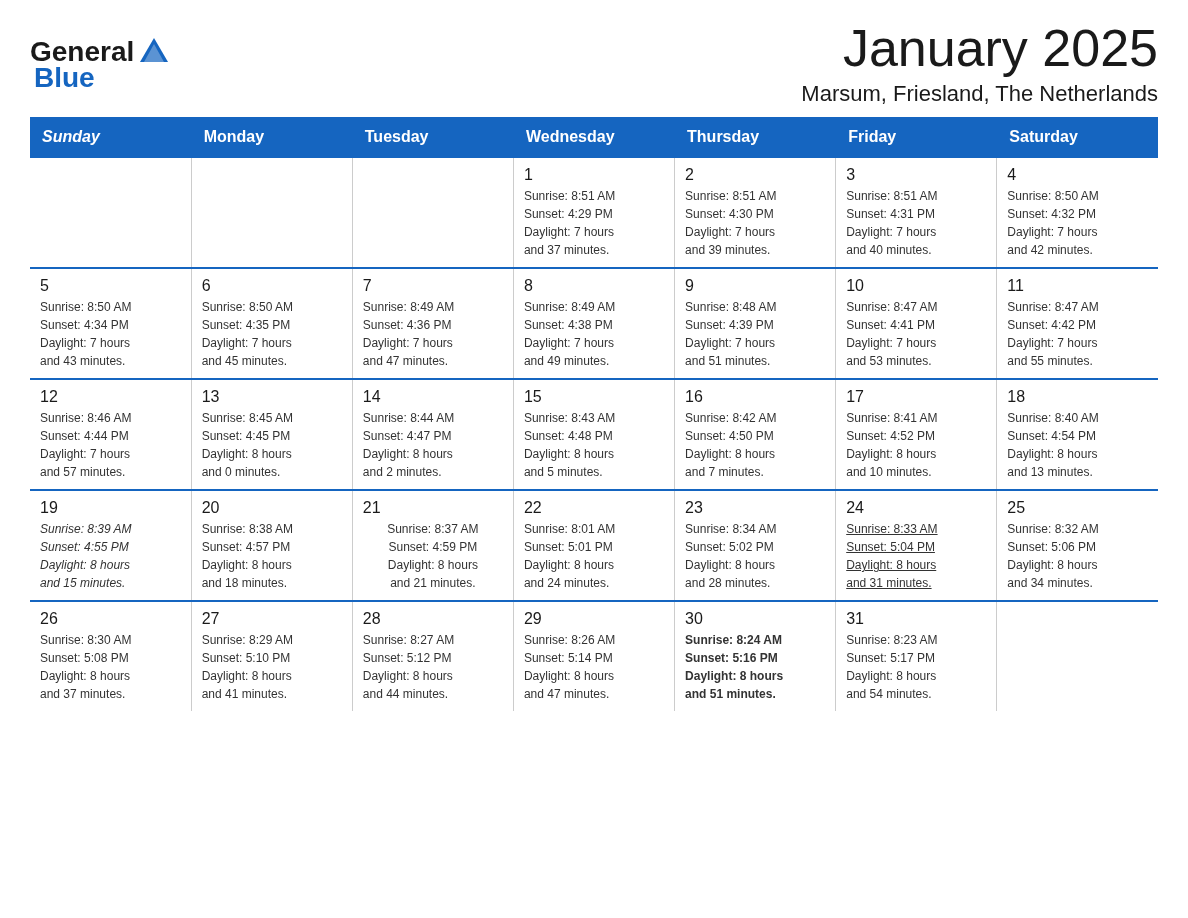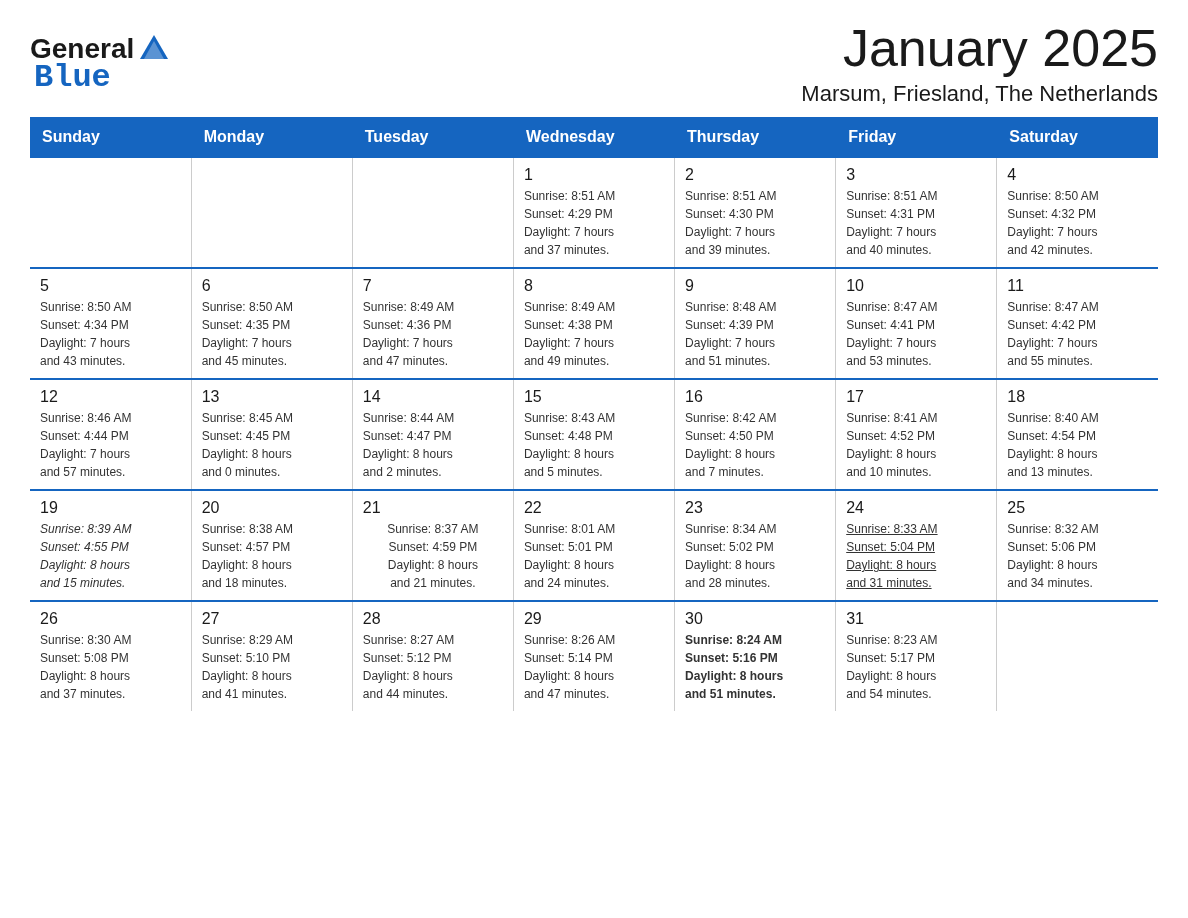--- a/index.html
+++ b/index.html
@@ -20,24 +20,23 @@
       font-size: 28px;
       font-weight: bold;
       color: #1a1a1a;
     }
     .logo-icon {
       width: 36px;
       height: 36px;
       margin: 0 2px;
     }
     .logo-text-blue {
-      font-size: 32px;
+      font-size: 28px;
       font-weight: bold;
       color: #1565c0;
-      font-family: Liberation Mono, monospace;
     }
     .logo-container {
       display: flex;
       flex-direction: column;
       align-items: flex-start;
     }
     .logo-top-row {
       display: flex;
       align-items: center;
     }
@@ -95,20 +94,21 @@
     .day-info {
       font-size: 12px;
       color: #333;
       line-height: 1.5;
     }
     tbody tr:last-child td {
       border-bottom: none;
     }
     thead tr th:first-child {
       border-left: none;
+      font-style: italic;
     }
     thead tr th:last-child {
       border-right: none;
     }
   </style>
 </head>
 <body>
 
 <div class="header">
   <div class="logo-container">

